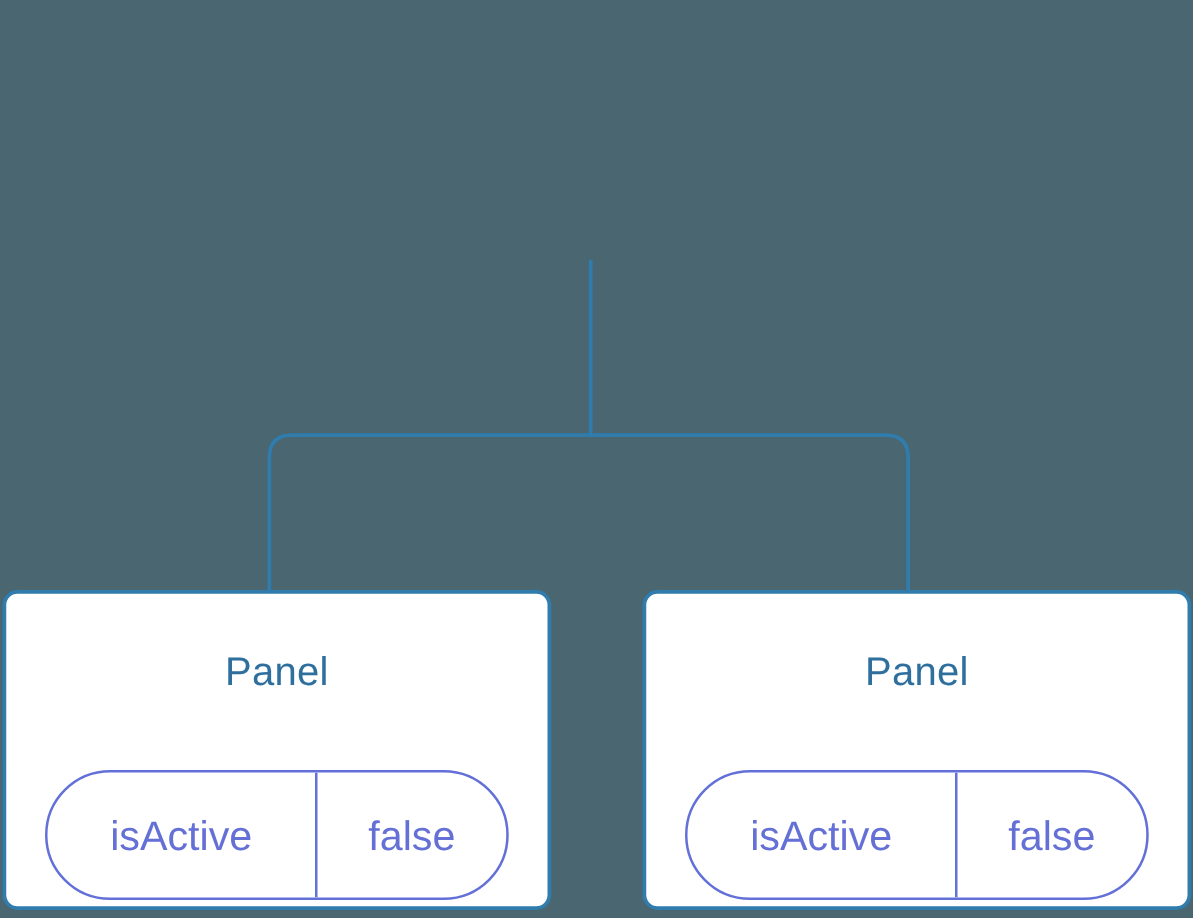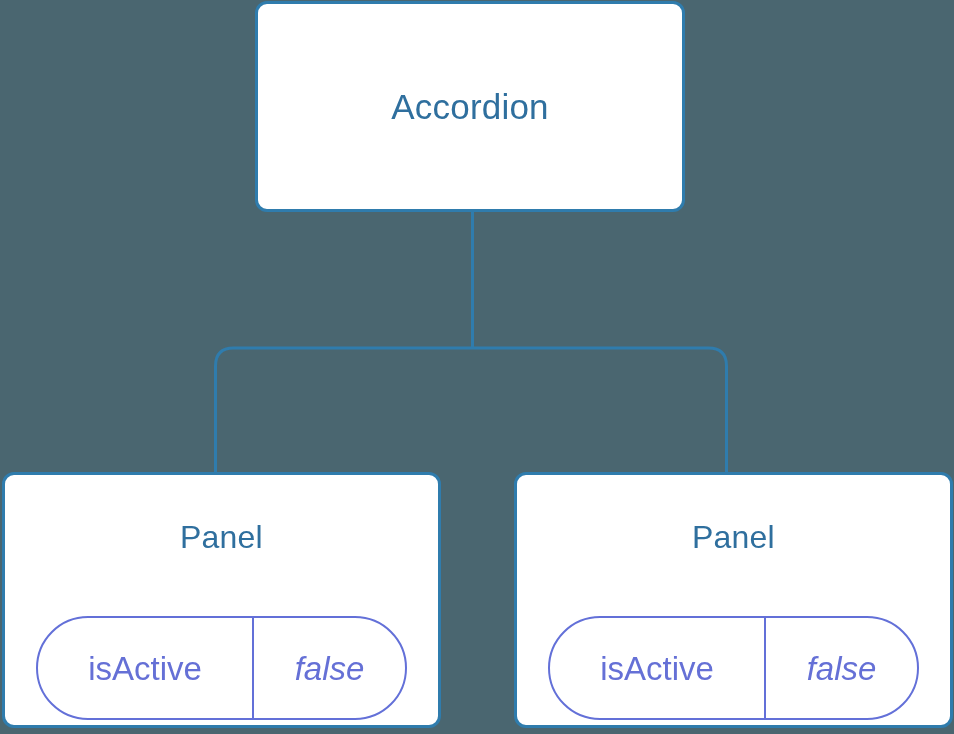--- a/index.html
+++ b/index.html
@@ -82,38 +82,34 @@
     font-size: 33px;
     line-height: 1;
     white-space: nowrap;
   }
   .prop-key {
     width: 214px;
     border-right: 2px solid #6370d8;
   }
   .prop-val {
     width: 151px;
-    font-style: italic;
   }
 </style>
 </head>
 <body>
 
 <div id="stage">
 
   <svg id="edges" viewBox="0 0 954 734" width="954" height="734" fill="none" aria-hidden="true">
 
     <path d="M 472.5 208 L 472.5 349" stroke="#2f7cad" stroke-width="3" fill="none" stroke-linecap="butt"></path>
 
     <path d="M 215.5 473 L 215.5 366 Q 215.5 348 233.5 348 L 708.5 348 Q 726.5 348 726.5 366 L 726.5 473" stroke="#2f7cad" stroke-width="3" fill="none" stroke-linecap="butt" stroke-linejoin="round"></path>
   </svg>
 
-  <div class="node-card" id="node-accordion">
-    <div class="node-title">Accordion</div>
-  </div>
 
   <div class="node-card node-panel" id="node-panel-0">
     <div class="node-title">Panel</div>
     <div class="prop-pill">
       <div class="prop-key">isActive</div>
       <div class="prop-val">false</div>
     </div>
   </div>
 
   <div class="node-card node-panel" id="node-panel-1">

